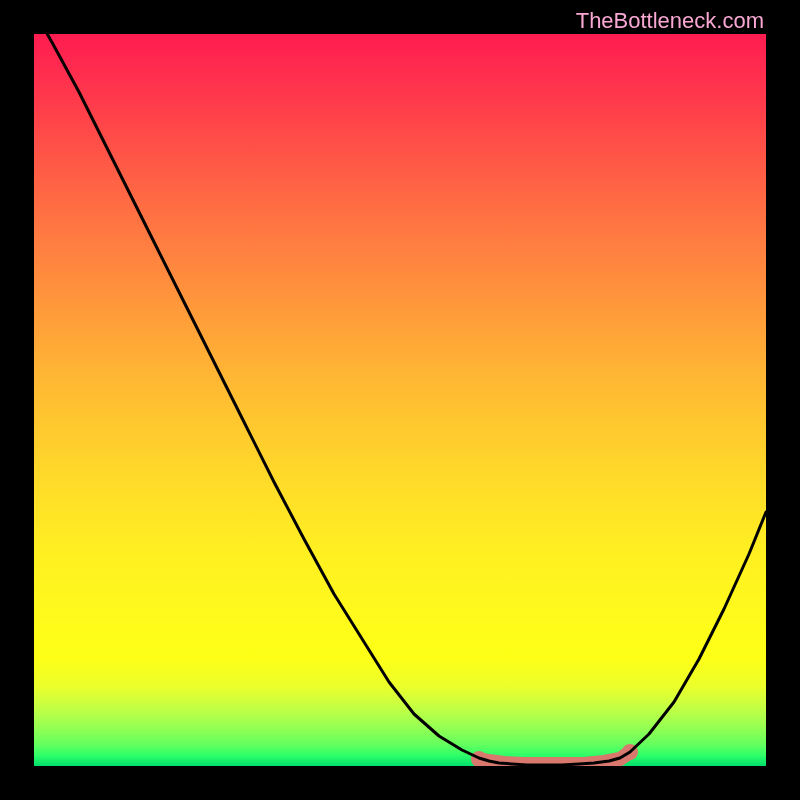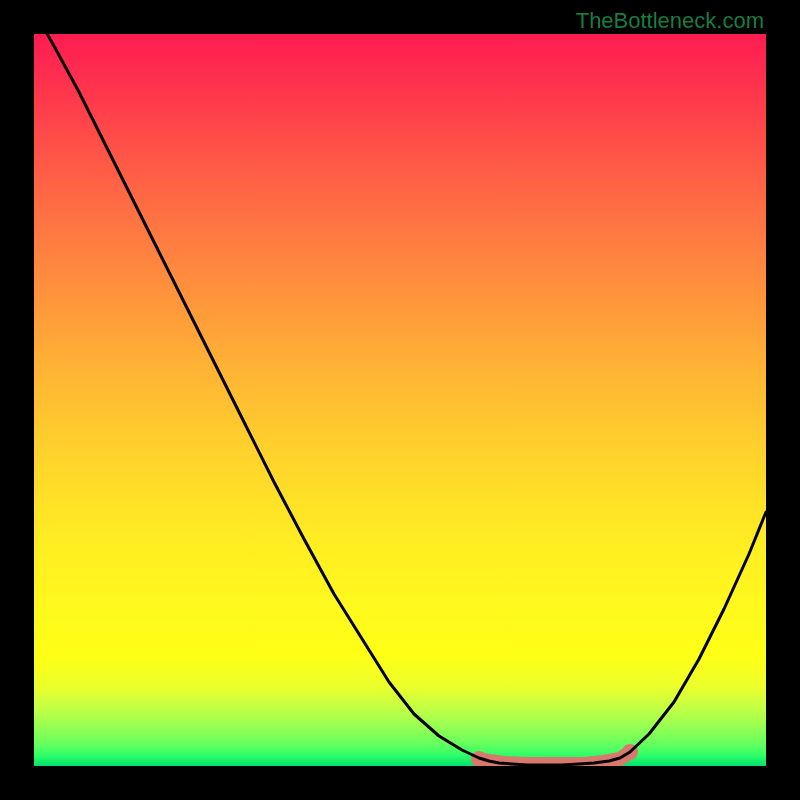--- a/index.html
+++ b/index.html
@@ -3,21 +3,21 @@
 <meta charset="utf-8">
 <style>
 body{margin:0;padding:0;background:#000;width:800px;height:800px;position:relative;font-family:Arial,Helvetica,sans-serif}
 .container{width:800px;height:800px;position:relative}
 .plot-area{position:absolute;left:34px;top:34px;width:732px;height:732px;overflow:hidden}
 .gradient{position:absolute;inset:0;background:linear-gradient(to bottom,
 #ff1c50 0%, #ff2650 3%, #ff364c 8%, #ff4c48 14%, #ff6844 22%, #ff8240 30%,
 #ff9b3a 38%, #ffb434 46%, #ffca2e 54%, #ffdd28 62%, #ffee22 70%, #fff81d 78%,
 #feff16 85%, #ecff2a 89%, #d2ff3c 91%, #b4ff4a 93%, #8fff54 95%, #66ff5e 97%,
 #30ff68 98.5%, #00e06c 100%)}
-.attrib{position:absolute;top:8px;right:36px;color:#15803d;font-size:22px;font-weight:400}
+.attrib{position:absolute;top:8px;right:36px;color:#f9a8d4;font-size:22px;font-weight:400}
 svg.curve{position:absolute;left:0;top:0;width:732px;height:732px}
 </style>
 </head>
 <body>
 
 <div class="container">
   <div class="attrib">TheBottleneck.com</div>
   <div class="plot-area">
     <div class="gradient"></div>
     <svg class="curve" viewBox="0 0 732 732" preserveAspectRatio="none">

